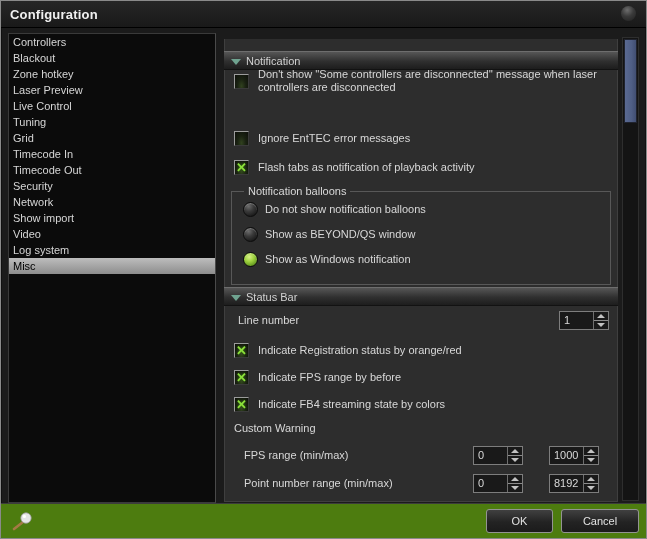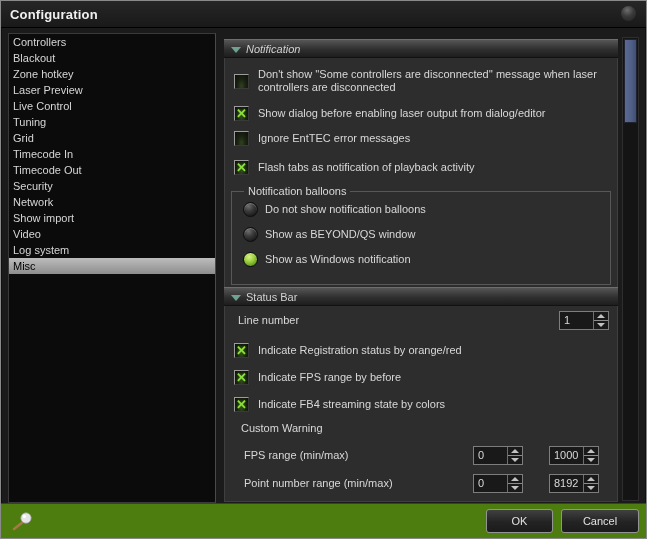--- a/index.html
+++ b/index.html
@@ -100,33 +100,29 @@
     <div class="side-item">Security</div>
     <div class="side-item">Network</div>
     <div class="side-item">Show import</div>
     <div class="side-item">Video</div>
     <div class="side-item">Log system</div>
     <div class="side-item selected">Misc</div>
   </div>
 
   <div class="content">
 
-    <div class="sec-header" style="top:0;font-style:italic;">
+    <div class="sec-header" style="top:12px;">
       <span class="tri"></span>
       <span class="sec-title">Notification</span>
     </div>
 
     <div class="sec-body" style="top:19px;height:229px;">
       <div class="row" style="top:10px;height:34px;">
         <span class="checkbox" style="left:9px;top:6px;"></span>
         <span class="lbl" style="top:0;width:356px;">Don't show ''Some controllers are disconnected'' message when laser controllers are disconnected</span>
-      </div>
-      <div class="row" style="top:48px;">
-        <span class="checkbox checked" style="left:9px;top:0;"></span>
-        <span class="lbl">Show dialog before enabling laser output from dialog/editor</span>
       </div>
       <div class="row" style="top:73px;">
         <span class="checkbox" style="left:9px;top:0;"></span>
         <span class="lbl">Ignore EntTEC error messages</span>
       </div>
       <div class="row" style="top:102px;">
         <span class="checkbox checked" style="left:9px;top:0;"></span>
         <span class="lbl">Flash tabs as notification of playback activity</span>
       </div>
 
@@ -168,21 +164,21 @@
       </div>
       <div class="row" style="top:64px;">
         <span class="checkbox checked" style="left:9px;top:0;"></span>
         <span class="lbl">Indicate FPS range by before</span>
       </div>
       <div class="row" style="top:91px;">
         <span class="checkbox checked" style="left:9px;top:0;"></span>
         <span class="lbl">Indicate FB4 streaming state by colors</span>
       </div>
 
-      <span class="plain-lbl" style="left:16px;top:116px;">Custom Warning</span>
+      <span class="plain-lbl" style="left:9px;top:116px;">Custom Warning</span>
 
       <span class="plain-lbl" style="left:19px;top:143px;">FPS range (min/max)</span>
       <div class="spin" style="left:248px;top:140px;">
         <span class="val">0</span>
         <span class="btns">
             <span class="up"></span>
             <span class="dn"></span>
           </span>
       </div>
       <div class="spin" style="left:324px;top:140px;">

